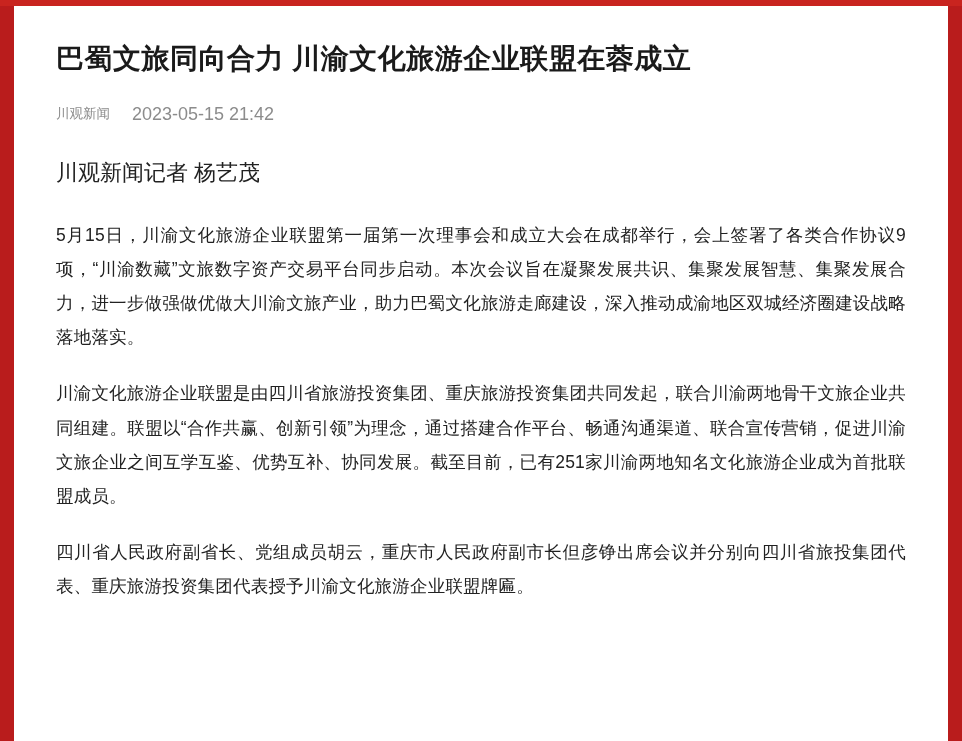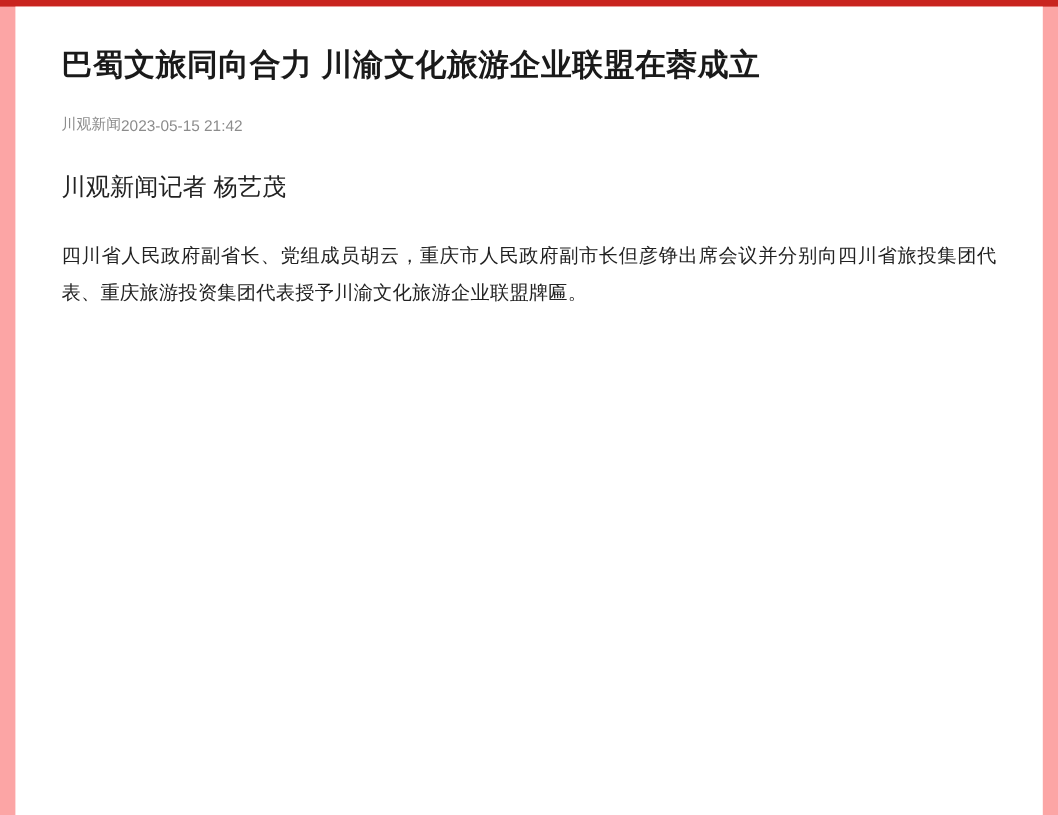--- a/index.html
+++ b/index.html
@@ -9,21 +9,21 @@
     width: 962px;
     height: 741px;
     background: #f3f3f3;
     font-family: "Liberation Sans", sans-serif;
   }
   #page {
     position: relative;
     width: 962px;
     height: 741px;
     overflow: hidden;
-    background: #fca5a5;
+    background: #b91c1c;
   }
   .top-bar {
     height: 6px;
     background: #c9241f;
     width: 100%;
   }
   .article-card {
     position: absolute;
     top: 6px;
     left: 14px;
@@ -35,29 +35,30 @@
   .article-title {
     font-size: 28px;
     font-weight: bold;
     color: #1a1a1a;
     letter-spacing: 0.5px;
     line-height: 1.35;
     margin: 0 0 26px 0;
   }
   .meta-row {
     display: flex;
-    align-items: flex-end;
+    align-items: center;
+    gap: 22px;
     margin-bottom: 30px;
   }
   .meta-source {
     font-size: 13.5px;
     color: #8c8c8c;
   }
   .meta-time {
-    font-size: 14px;
+    font-size: 18px;
     color: #8c8c8c;
   }
   .byline {
     font-size: 22px;
     color: #222;
     margin-bottom: 28px;
     line-height: 1.6;
   }
   .body-para {
     font-size: 17.5px;
@@ -79,20 +80,22 @@
 
     <h1 class="article-title">巴蜀文旅同向合力 川渝文化旅游企业联盟在蓉成立</h1>
 
     <div class="meta-row">
       <span class="meta-source">川观新闻</span>
       <span class="meta-time">2023-05-15 21:42</span>
     </div>
 
     <div class="byline">川观新闻记者 杨艺茂</div>
 
+    <p class="body-para">5月15日，川渝文化旅游企业联盟第一届第一次理事会和成立大会在成都举行，会上签署了各类合作协议9项，“川渝数藏”文旅数字资产交易平台同步启动。本次会议旨在凝聚发展共识、集聚发展智慧、集聚发展合力，进一步做强做优做大川渝文旅产业，助力巴蜀文化旅游走廊建设，深入推动成渝地区双城经济圈建设战略落地落实。</p>
 
+    <p class="body-para">川渝文化旅游企业联盟是由四川省旅游投资集团、重庆旅游投资集团共同发起，联合川渝两地骨干文旅企业共同组建。联盟以“合作共赢、创新引领”为理念，通过搭建合作平台、畅通沟通渠道、联合宣传营销，促进川渝文旅企业之间互学互鉴、优势互补、协同发展。截至目前，已有251家川渝两地知名文化旅游企业成为首批联盟成员。</p>
 
 
     <p class="body-para">四川省人民政府副省长、党组成员胡云，重庆市人民政府副市长但彦铮出席会议并分别向四川省旅投集团代表、重庆旅游投资集团代表授予川渝文化旅游企业联盟牌匾。</p>
 
   </article>
 
 </div>
 
 </body></html>

